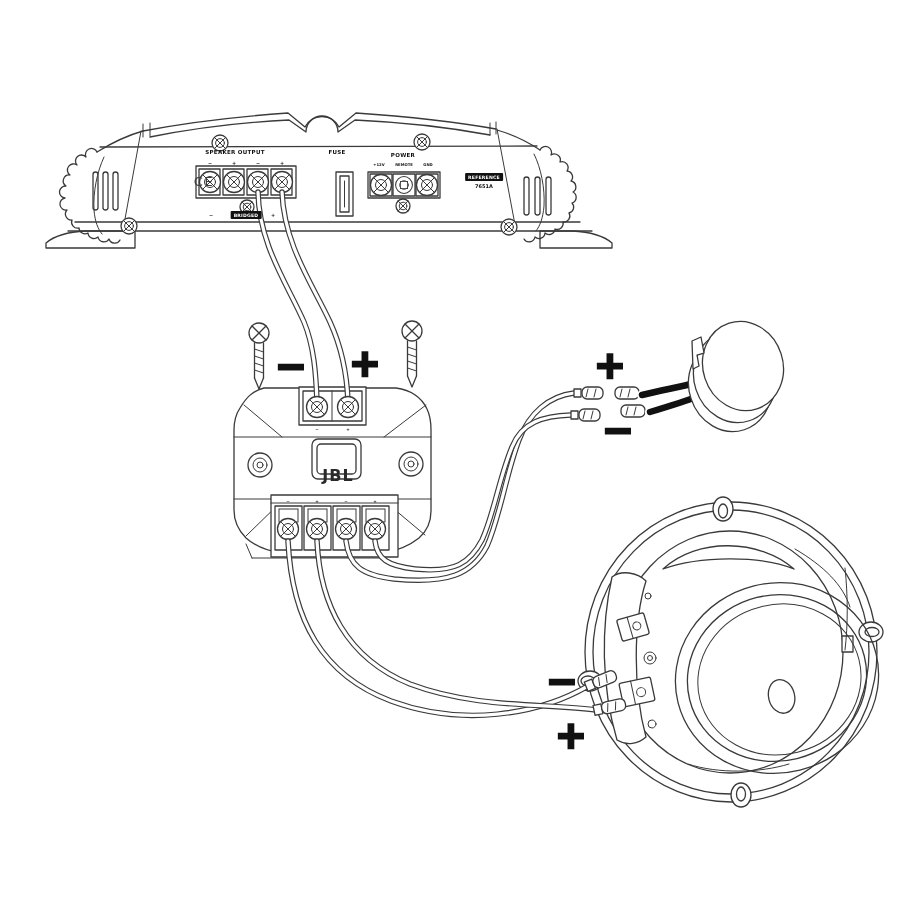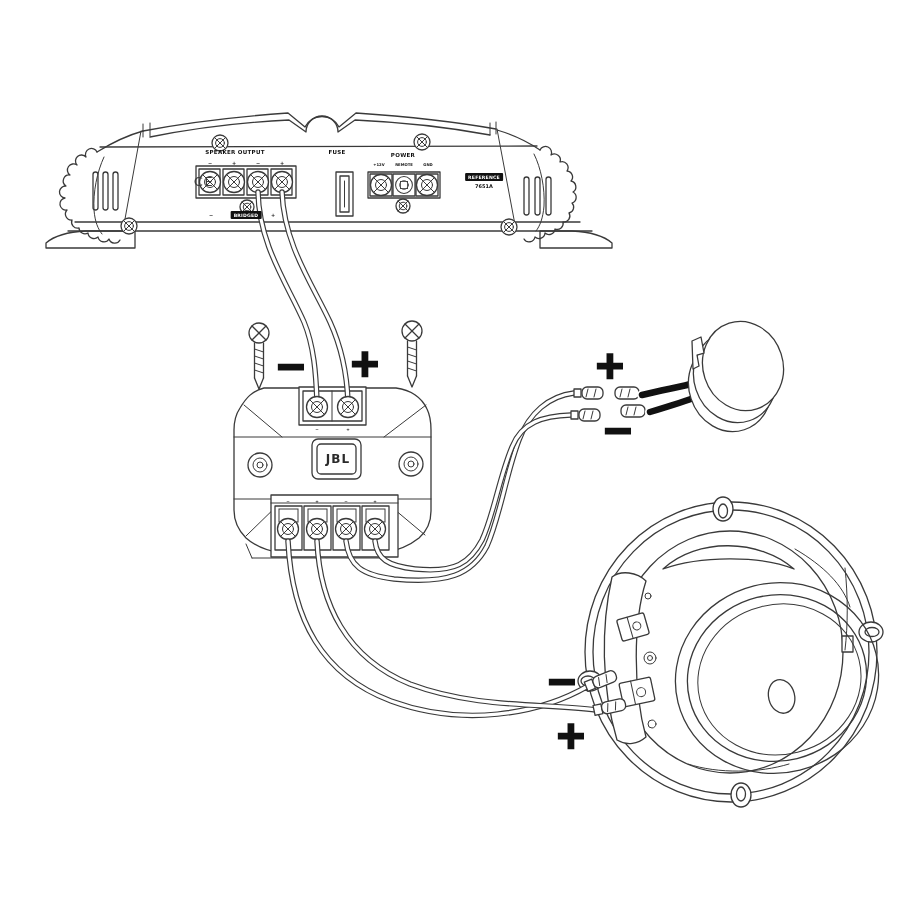--- a/index.html
+++ b/index.html
@@ -14,21 +14,21 @@
   .tube-i{fill:none;stroke:#fff;stroke-width:3.2;stroke-linecap:round;}
   .bw-u{fill:none;stroke:#fff;stroke-width:10;stroke-linecap:round;}
   .bw{fill:none;stroke:var(--ink);stroke-width:6.5;stroke-linecap:round;}
   .lbl{position:absolute;transform:translate(-50%,-50%);color:var(--ink);white-space:nowrap;}
   .lbl-xs{font-size:5.5px;font-weight:bold;letter-spacing:.3px;}
   .lbl-xxs{font-size:5px;font-weight:bold;}
   .lbl-x3{font-size:3.8px;font-weight:bold;}
   .chip{background:var(--ink);color:#fff;font-size:4.6px;font-weight:bold;letter-spacing:.2px;
         padding:1.5px 3px;border-radius:1px;}
   .ce{font-size:13px;color:#3c3c3c;letter-spacing:1.5px;font-weight:500;}
-  .jbl{font-size:12px;font-weight:bold;color:#2a2a2a;letter-spacing:1px;}
+  .jbl{font-size:16px;font-weight:bold;color:#2a2a2a;letter-spacing:1px;margin-top:16px;}
   .sign{font-size:38px;font-weight:bold;color:var(--ink);-webkit-text-stroke:2.4px var(--ink);line-height:1;}
   .mark{font-size:4.2px;font-weight:bold;}
 </style>
 </head>
 <body>
 
 <div class="stage">
 
 <svg width="920" height="920" viewBox="0 0 920 920">
   <defs>

